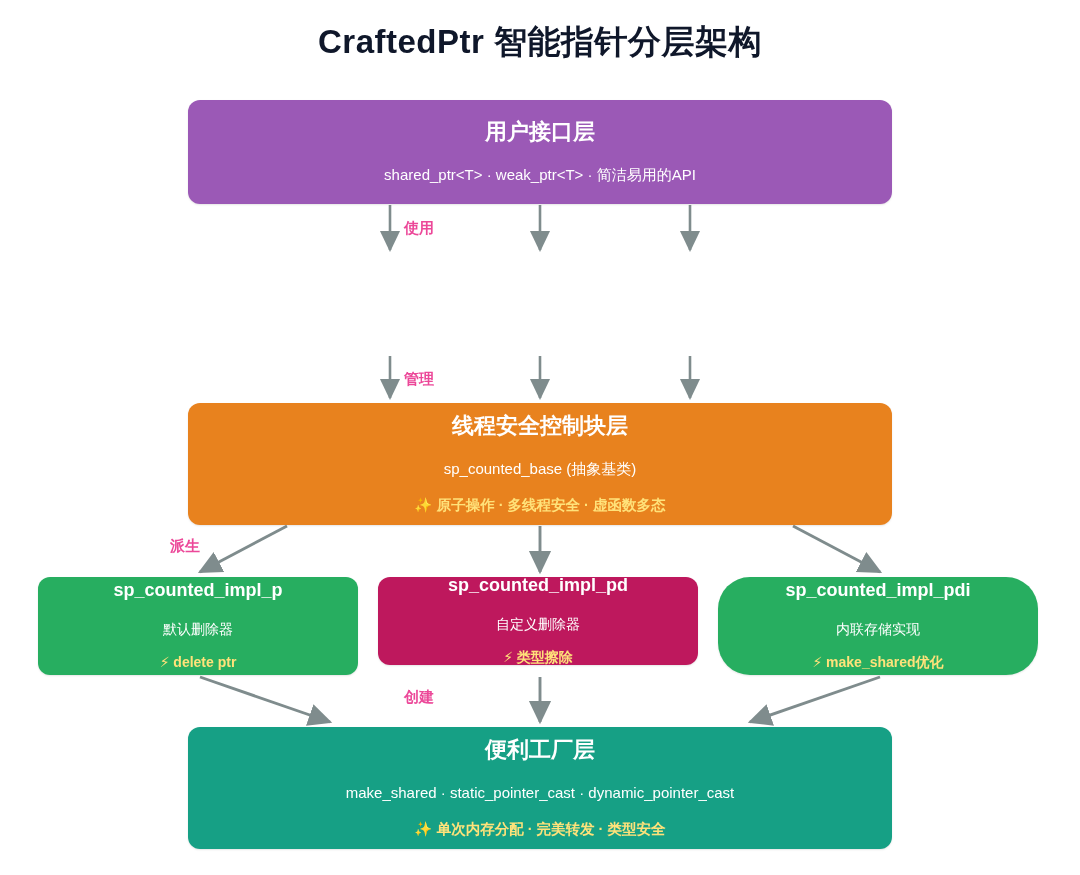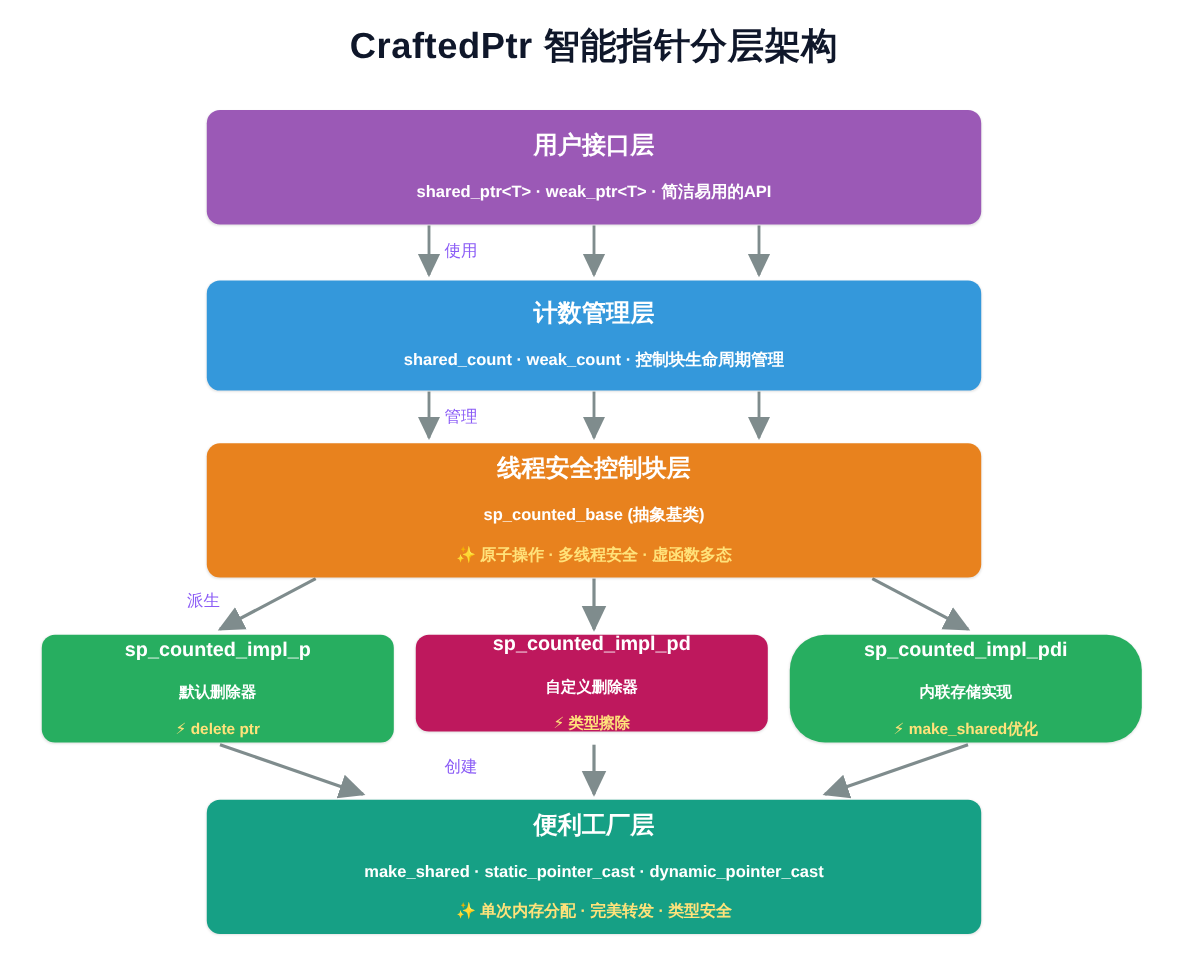--- a/index.html
+++ b/index.html
@@ -50,21 +50,21 @@
     box-shadow: 0 1px 2px rgba(0,0,0,0.10);
     z-index: 2;
     gap: 12px;
   }
   .node .title {
     font-weight: bold;
     line-height: 1.25;
   }
   .node .sub {
     line-height: 1.45;
-    font-weight: bold;
+    font-weight: normal;
   }
   .node .hl {
     color: #ffe27a;
     font-weight: bold;
     line-height: 1.45;
   }
 
   
   .layer .title { font-size: 22px; margin-bottom: 7px; }
   .layer .sub   { font-size: 15px; }
@@ -79,22 +79,22 @@
   #node-count   { left: 188px; top: 255px;  width: 704px; height: 100px; background: #3498db; }
   #node-control { left: 188px; top: 403px;  width: 704px; height: 122px; background: #e8821e; }
   #node-impl-p  { left: 38px;  top: 577px;  width: 320px; height: 98px;  background: #27ae60; }
   #node-impl-pd { left: 378px; top: 577px;  width: 320px; height: 88px;  background: #be185d; }
   #node-impl-pdi{ left: 718px; top: 577px;  width: 320px; height: 98px;  background: #27ae60; border-radius: 32px; }
   #node-factory { left: 188px; top: 727px;  width: 704px; height: 122px; background: #16a085; }
 
   .edge-label {
     position: absolute;
     font-size: 15px;
-    font-weight: normal;
-    color: #8b5cf6;
+    font-weight: bold;
+    color: #ec4899;
     white-space: nowrap;
     z-index: 3;
   }
   #lbl-use    { left: 404px; top: 219px; }
   #lbl-manage { left: 404px; top: 370px; }
   #lbl-derive { left: 170px; top: 537px; }
   #lbl-create { left: 404px; top: 688px; }
 </style>
 </head>
 <body>
@@ -133,24 +133,20 @@
       <line x1="540" y1="677" x2="540" y2="722"></line>
       <line x1="880" y1="677" x2="750" y2="722"></line>
     </g>
   </svg>
 
   <div class="node layer" id="node-ui">
     <div class="title">用户接口层</div>
     <div class="sub">shared_ptr&lt;T&gt; · weak_ptr&lt;T&gt; · 简洁易用的API</div>
   </div>
 
-  <div class="node layer" id="node-count">
-    <div class="title">计数管理层</div>
-    <div class="sub">shared_count · weak_count · 控制块生命周期管理</div>
-  </div>
 
   <div class="node layer" id="node-control">
     <div class="title">线程安全控制块层</div>
     <div class="sub">sp_counted_base (抽象基类)</div>
     <div class="hl">✨ 原子操作 · 多线程安全 · 虚函数多态</div>
   </div>
 
   <div class="node impl" id="node-impl-p">
     <div class="title">sp_counted_impl_p</div>
     <div class="sub">默认删除器</div>

